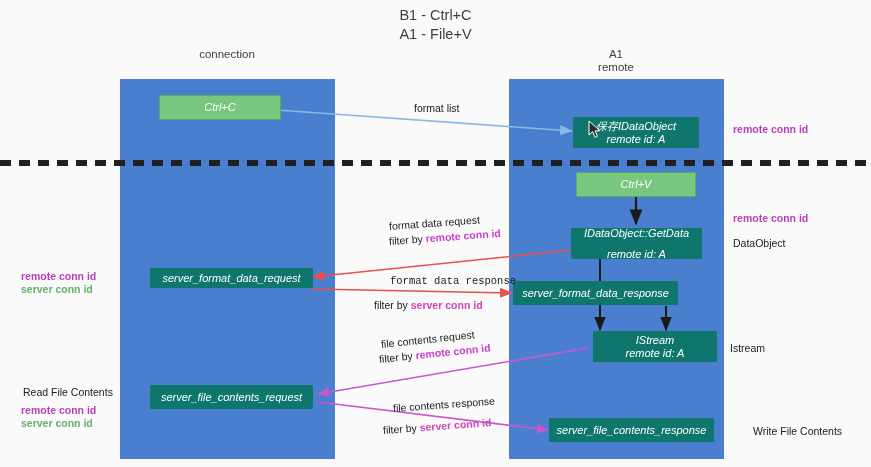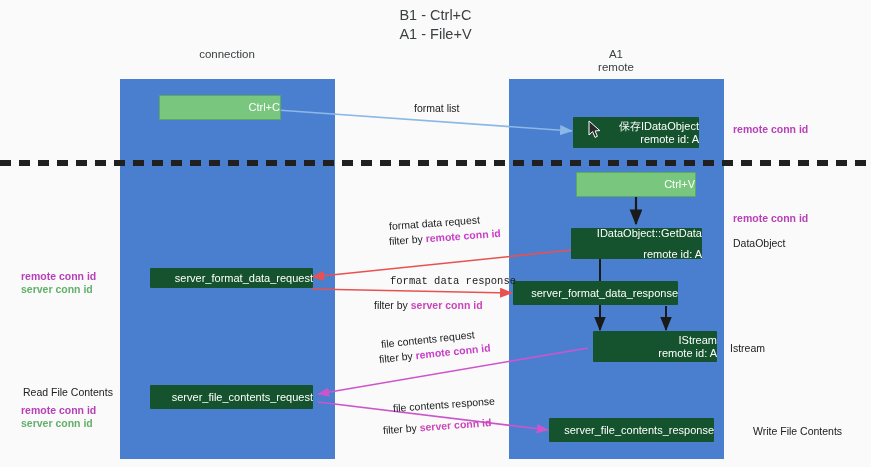--- a/index.html
+++ b/index.html
@@ -49,34 +49,35 @@
     background: #4a7fd0;
   }
   .band.b1 { left: 120px; top: 79px; width: 215px; height: 380px; }
   .band.a1 { left: 509px; top: 79px; width: 215px; height: 380px; }
 
   .node {
     position: absolute;
     box-sizing: border-box;
     display: flex;
     flex-direction: column;
-    align-items: flex-end;
+    align-items: center;
     justify-content: center;
     text-align: center;
     color: #ffffff;
     font-size: 11px;
     line-height: 13px;
     border-radius: 1px;
+    font-style: italic;
   }
   .node.green {
     background: #79c77f;
     border: 1px solid #5aab62;
   }
   .node.orange {
-    background: #14532d;
+    background: #0f766e;
   }
   .node .sub { font-size: 11px; }
 
   .edge-label {
     position: absolute;
     font-size: 10.5px;
     color: #202124;
     line-height: 14px;
     white-space: nowrap;
   }

